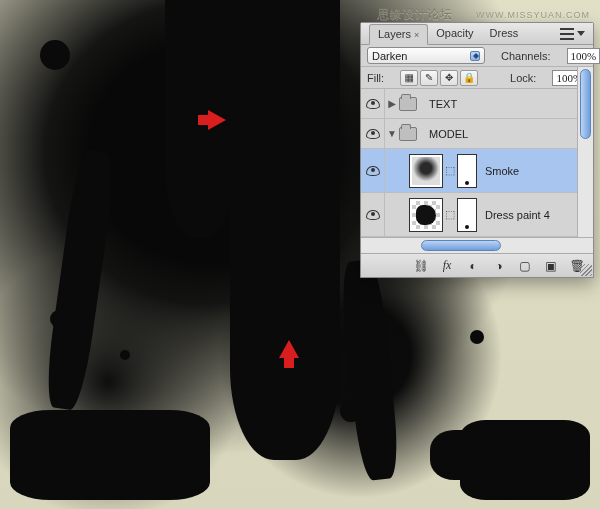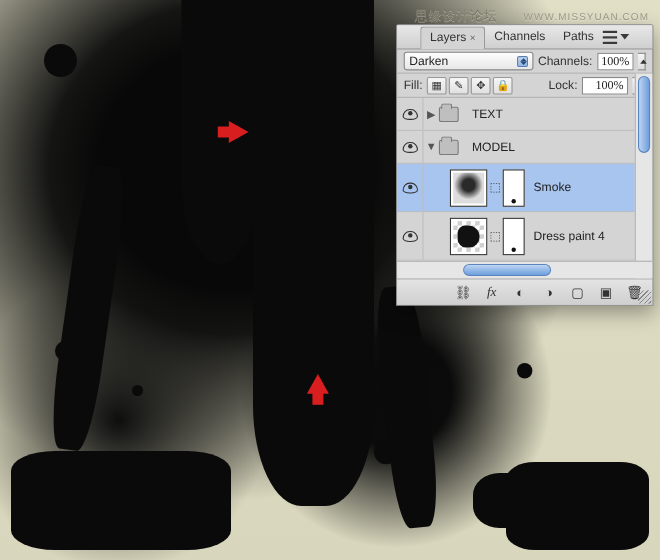--- a/index.html
+++ b/index.html
@@ -45,30 +45,30 @@
   .watermark .sub { font-size:9px; color:#9e9c88; letter-spacing:1px; margin-left:20px;}
 
   
   .panel {
     position:absolute; top:22px; left:360px;
     width:234px; background:#d4d4d4;
     border:1px solid #8a8a8a; border-radius:2px 2px 0 0;
     box-shadow:0 6px 18px rgba(0,0,0,.35);
     font-size:11px; color:#222;
   }
-  .tabs { display:flex; align-items:center; height:22px; background:linear-gradient(#e8e8e8,#cfcfcf); border-bottom:1px solid #9a9a9a; padding:0 21px;}
+  .tabs { display:flex; align-items:center; height:22px; background:linear-gradient(#e8e8e8,#cfcfcf); border-bottom:1px solid #9a9a9a; padding:0 8px;}
   .tab { padding:3px 8px 4px; color:#333; cursor:default; position:relative; }
   .tab.active { background:#d4d4d4; border:1px solid #9a9a9a; border-bottom:1px solid #d4d4d4; border-radius:3px 3px 0 0; margin-bottom:-1px;}
   .tab .x { font-size:9px; margin-left:3px; color:#666;}
   .tabs .spacer { flex:1; }
   .menu-lines { width:14px; height:12px; display:flex; flex-direction:column; justify-content:space-between; cursor:default;}
   .menu-lines span { height:2px; background:#3a3a3a; display:block;}
   .menu-arrow { width:0;height:0;border-top:5px solid #3a3a3a;border-left:4px solid transparent;border-right:4px solid transparent; margin-left:3px; align-self:center;}
 
-  .row1, .row2 { display:flex; align-items:center; height:22px; padding:0 6px; border-bottom:1px solid #b4b4b4; gap:4px;}
+  .row1, .row2 { display:flex; align-items:center; height:22px; padding:0 6px; border-bottom:1px solid #b4b4b4; gap:16px;}
   .select {
     flex:0 0 118px; height:17px;
     background:linear-gradient(#fdfdfd,#e7e7e7);
     border:1px solid #8a8a8a; border-radius:3px;
     display:flex; align-items:center; padding:0 4px; font-size:11px;
     position:relative;
   }
   .select .caret { position:absolute; right:4px; top:3px; width:10px; height:10px;
     background:linear-gradient(#bfd6f2,#8fb6e6); border:1px solid #5a7fb0; border-radius:2px;}
   .select .caret:before, .select .caret:after { content:""; position:absolute; left:2px; width:0;height:0;
@@ -154,22 +154,22 @@
 <div class="watermark">
   <span>思缘设计论坛</span>
   <span class="sub">WWW.MISSYUAN.COM</span>
 </div>
 
 <div class="panel">
   <div class="tabs">
     <div class="tab active">
       <span>Layers</span><span class="x">×</span>
     </div>
-    <div class="tab">Channels</div>
-    <div class="tab">Paths</div>
+    <div class="tab">Opacity</div>
+    <div class="tab">Dress</div>
     <div class="spacer"></div>
     <div class="menu-lines">
         <span></span>
         <span></span>
         <span></span>
       </div>
     <div class="menu-arrow"></div>
   </div>
 
   <div class="row1">

